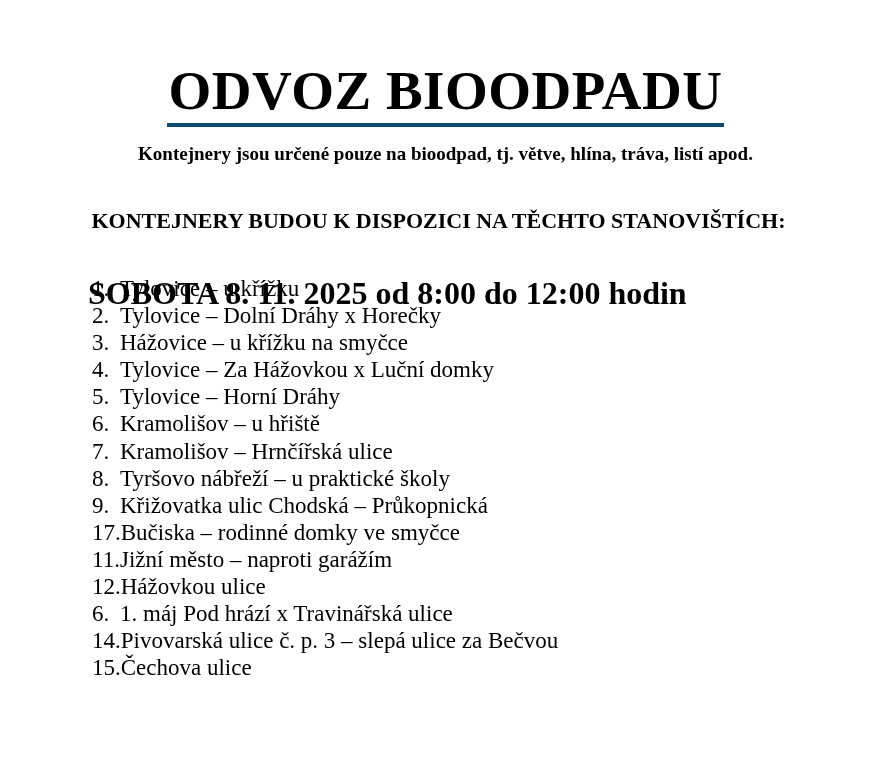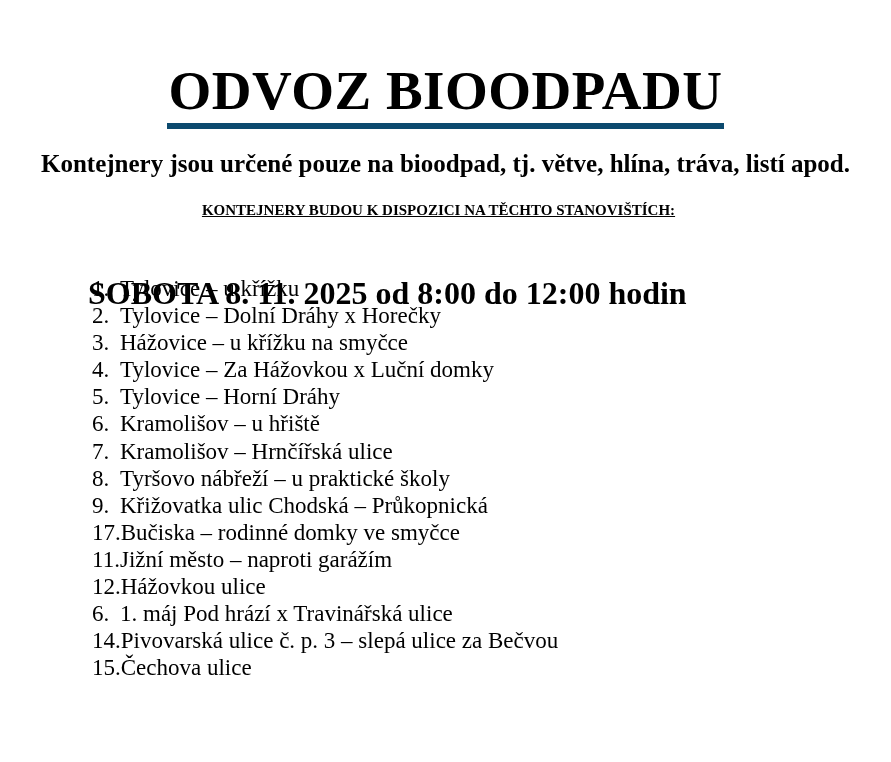--- a/index.html
+++ b/index.html
@@ -33,49 +33,48 @@
     text-align: center;
   }
   .doc-title {
     display: inline-block;
     font-size: 55px;
     font-weight: bold;
     letter-spacing: 0.5px;
     line-height: 1.0;
     white-space: nowrap;
     padding: 0 2px;
-    border-bottom: 6px solid #0c4a6e;
+    border-bottom: 4px solid #0c4a6e;
     padding-bottom: 5px;
   }
 
   
   .intro-line {
     position: absolute;
     left: 0;
     top: 124px;
     width: 891px;
     text-align: center;
-    font-size: 25px;
+    font-size: 19px;
     font-weight: bold;
     line-height: 1.2;
     white-space: nowrap;
   }
 
   
   .section-heading {
     position: absolute;
     left: 0;
     top: 186px;
     width: 877px;
     text-align: center;
-    font-size: 15px;
+    font-size: 22px;
     font-weight: bold;
     line-height: 1.2;
     white-space: nowrap;
-    text-decoration: underline;
   }
 
   
   .schedule-line {
     position: absolute;
     left: 88px;
     top: 242px;
     font-size: 32px;
     font-weight: bold;
     line-height: 1.2;

